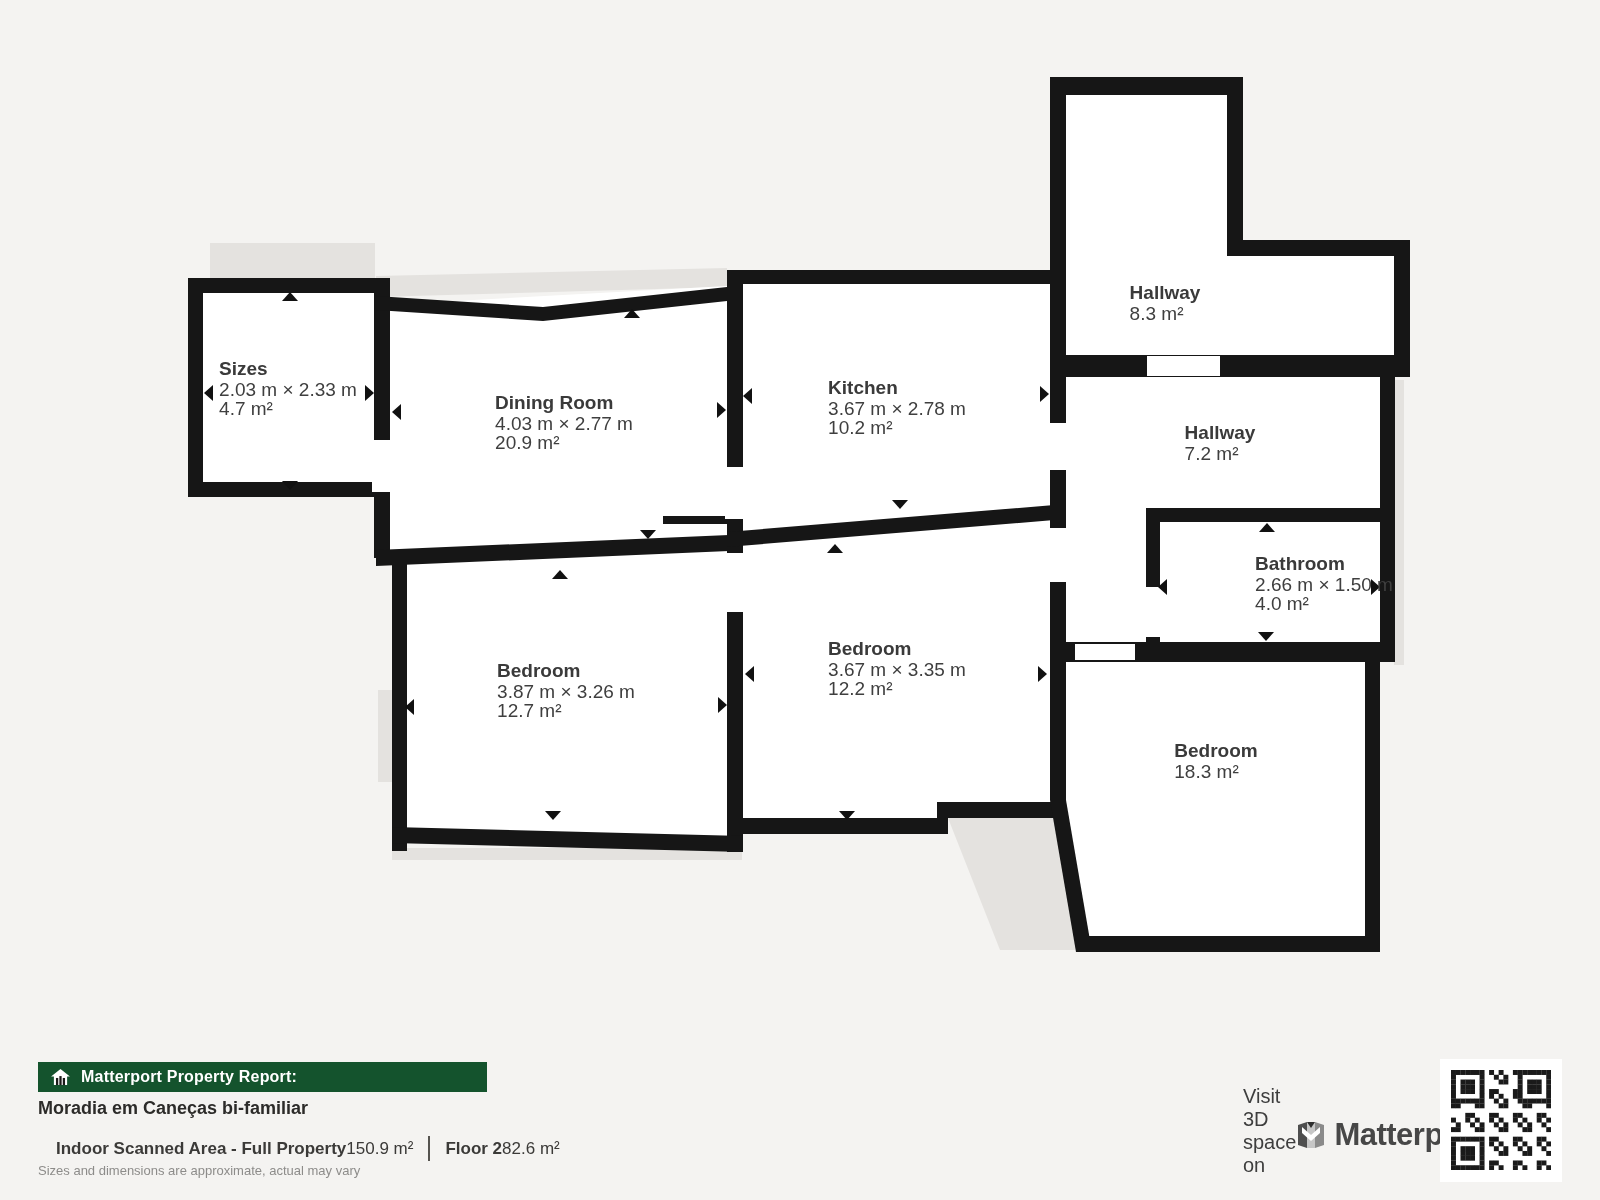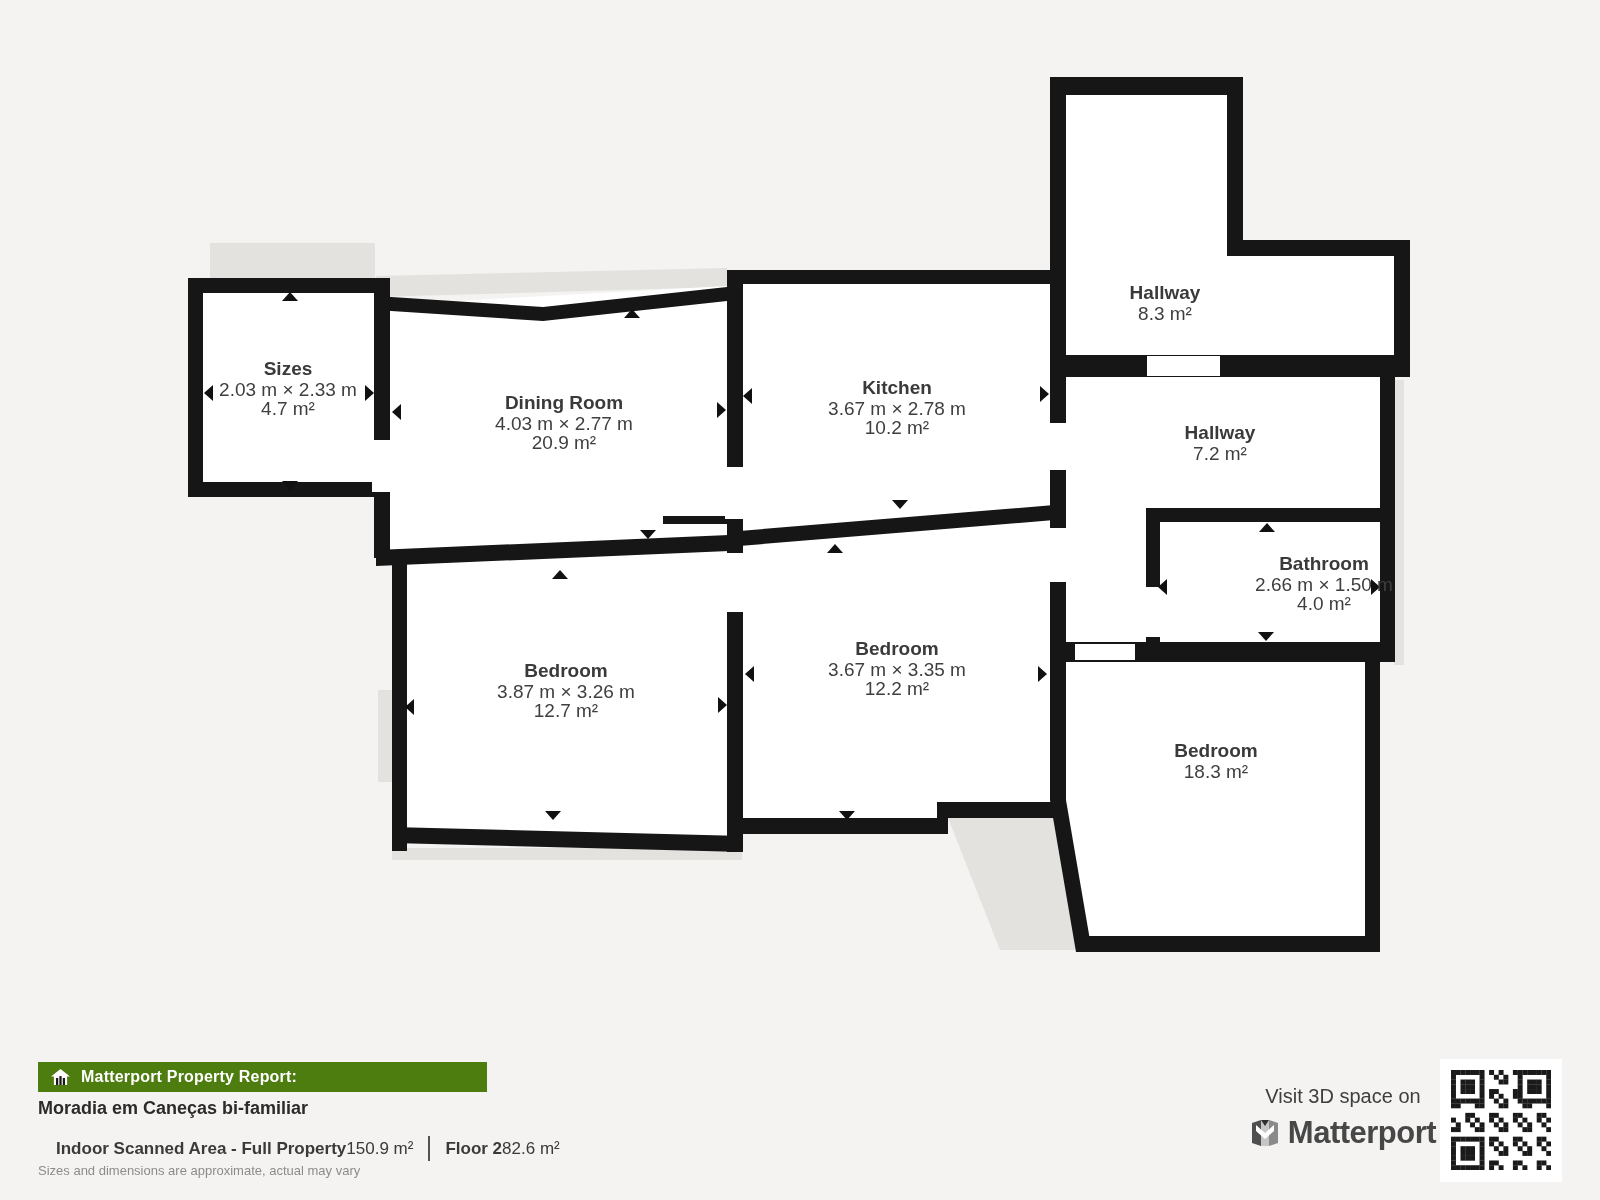--- a/index.html
+++ b/index.html
@@ -4,40 +4,40 @@
 <style>
   html,body{margin:0;padding:0}
   body{
     width:1600px;height:1200px;position:relative;overflow:hidden;
     background:#f4f3f1;
     font-family:"Liberation Sans",sans-serif;
   }
   .plan-svg{position:absolute;left:0;top:0}
 
   
-  .room-label{position:absolute;transform:translateX(-50%);text-align:center;white-space:nowrap}
+  .room-label{position:absolute;transform:translateX(-50%);white-space:nowrap}
   .rl-title{font-size:19px;font-weight:700;line-height:22px;color:#3a3a3a}
   .rl-sub{font-size:19px;line-height:19px;color:#3f3f3f}
   .rl-sub:empty{display:none}
 
   
   .badge-bar{
     position:absolute;left:38px;top:1062px;width:449px;height:30px;
-    background:#4d7c0f;display:flex;align-items:center;padding-left:13px;box-sizing:border-box;gap:11px;
+    background:#14532d;display:flex;align-items:center;padding-left:13px;box-sizing:border-box;gap:11px;
   }
   .badge-text{color:#ffffff;font-size:16px;font-weight:700;letter-spacing:.2px}
   .prop-title{position:absolute;left:38px;top:1098px;font-size:18px;font-weight:700;color:#2c2b29}
   .info-line{position:absolute;left:56px;top:1136px;font-size:17px;color:#3b3a38;display:flex;align-items:center}
   .info-line .b{font-weight:700}
   .info-line .v{font-weight:400;margin-left:0}
   .divider{display:inline-block;width:2px;height:25px;background:#55534f;margin:0 15px}
   .disclaimer{position:absolute;left:38px;top:1163px;font-size:13px;color:#8d8c8a}
 
   
-  .promo{position:absolute;left:1243px;top:1085px;width:200px;display:flex;flex-direction:column;align-items:center}
+  .promo{position:absolute;left:1243px;top:1085px;width:200px;display:flex;flex-direction:row;align-items:center}
   .visit-text{font-size:20px;color:#3e3e3e}
   .brand-row{display:flex;align-items:center;gap:8px;margin-top:7px}
   .wordmark{font-size:31px;font-weight:700;color:#474747;letter-spacing:-0.5px}
 
   .qr-box{position:absolute;left:1440px;top:1059px;width:122px;height:123px;background:#ffffff}
   .qr-box svg{position:absolute;left:11px;top:11px}
 </style>
 </head>
 <body>
 

